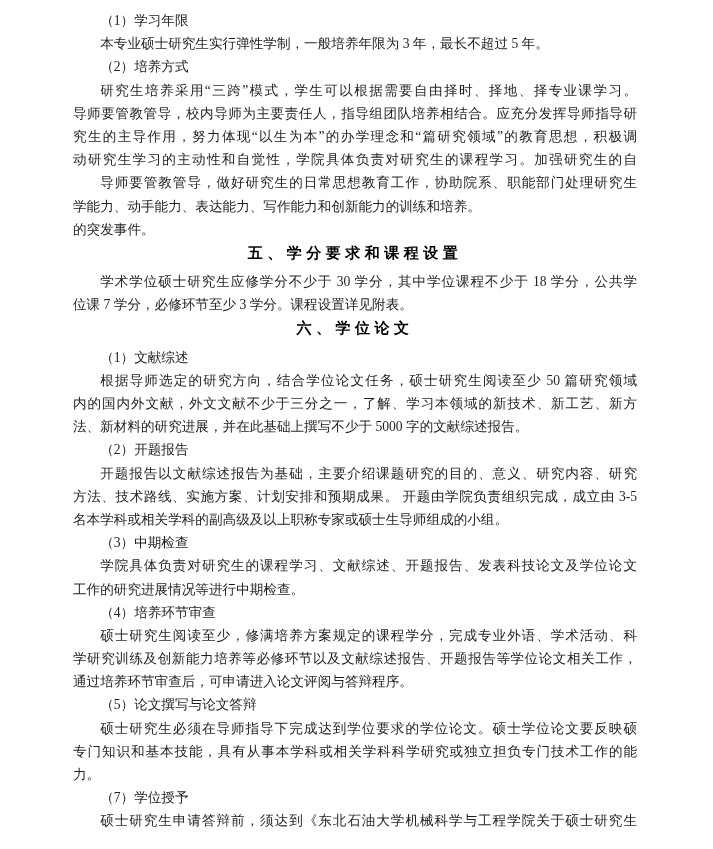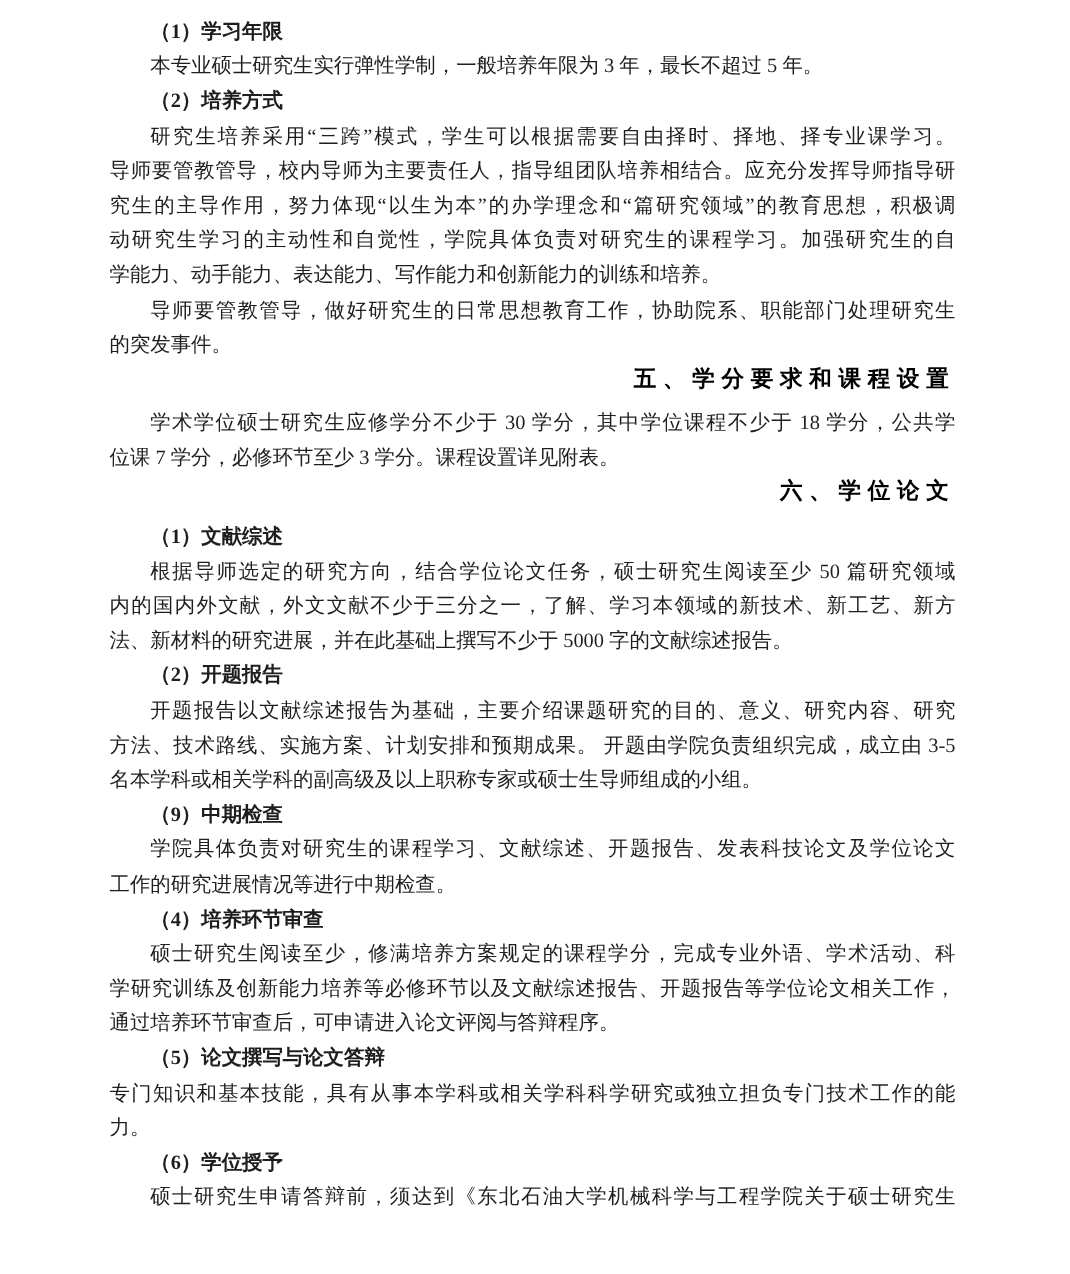--- a/index.html
+++ b/index.html
@@ -38,68 +38,68 @@
     text-align: justify;
     text-align-last: justify;
   }
   
   .first-last {
     text-indent: 2em;
   }
   
   .sub {
     text-indent: 2em;
-    font-weight: bold;
   }
   
   .last {
     text-align: left;
   }
   
   .heading {
     font-weight: bold;
     color: #000000;
     font-size: 15px;
     letter-spacing: 4.5px;
     margin-bottom: 6px;
-    text-align: right;
+    text-align: center;
     font-family: "Liberation Sans", "DejaVu Sans", sans-serif;
   }
 </style>
 </head>
 <body>
 
 <main class="page" style="color: rgb(30, 30, 30);">
     <div class="line sub">（1）学习年限</div>
     <div class="line first-last">本专业硕士研究生实行弹性学制，一般培养年限为 3 年，最长不超过 5 年。</div>
     <div class="line sub">（2）培养方式</div>
     <div class="line first-full">研究生培养采用“三跨”模式，学生可以根据需要自由择时、择地、择专业课学习。</div>
     <div class="line full">导师要管教管导，校内导师为主要责任人，指导组团队培养相结合。应充分发挥导师指导研</div>
     <div class="line full">究生的主导作用，努力体现“以生为本”的办学理念和“篇研究领域”的教育思想，积极调</div>
     <div class="line full">动研究生学习的主动性和自觉性，学院具体负责对研究生的课程学习。加强研究生的自</div>
+    <div class="line first-full">导师要管教管导，做好研究生的日常思想教育工作，协助院系、职能部门处理研究生</div>
     <div class="line last">学能力、动手能力、表达能力、写作能力和创新能力的训练和培养。</div>
-    <div class="line first-full">导师要管教管导，做好研究生的日常思想教育工作，协助院系、职能部门处理研究生</div>
     <div class="line last">的突发事件。</div>
     <div class="line heading">五、学分要求和课程设置</div>
     <div class="line first-full">学术学位硕士研究生应修学分不少于 30 学分，其中学位课程不少于 18 学分，公共学</div>
     <div class="line last">位课 7 学分，必修环节至少 3 学分。课程设置详见附表。</div>
     <div class="line heading">六、学位论文</div>
     <div class="line sub">（1）文献综述</div>
     <div class="line first-full">根据导师选定的研究方向，结合学位论文任务，硕士研究生阅读至少 50 篇研究领域</div>
     <div class="line full">内的国内外文献，外文文献不少于三分之一，了解、学习本领域的新技术、新工艺、新方</div>
     <div class="line last">法、新材料的研究进展，并在此基础上撰写不少于 5000 字的文献综述报告。</div>
     <div class="line sub">（2）开题报告</div>
     <div class="line first-full">开题报告以文献综述报告为基础，主要介绍课题研究的目的、意义、研究内容、研究</div>
     <div class="line full">方法、技术路线、实施方案、计划安排和预期成果。 开题由学院负责组织完成，成立由 3-5</div>
     <div class="line last">名本学科或相关学科的副高级及以上职称专家或硕士生导师组成的小组。</div>
-    <div class="line sub">（9）中期检查</div>
+    <div class="line sub">（3）中期检查</div>
     <div class="line first-full">学院具体负责对研究生的课程学习、文献综述、开题报告、发表科技论文及学位论文</div>
     <div class="line last">工作的研究进展情况等进行中期检查。</div>
     <div class="line sub">（4）培养环节审查</div>
     <div class="line first-full">硕士研究生阅读至少，修满培养方案规定的课程学分，完成专业外语、学术活动、科</div>
     <div class="line full">学研究训练及创新能力培养等必修环节以及文献综述报告、开题报告等学位论文相关工作，</div>
     <div class="line last">通过培养环节审查后，可申请进入论文评阅与答辩程序。</div>
     <div class="line sub">（5）论文撰写与论文答辩</div>
+    <div class="line first-full">硕士研究生必须在导师指导下完成达到学位要求的学位论文。硕士学位论文要反映硕</div>
     <div class="line full">专门知识和基本技能，具有从事本学科或相关学科科学研究或独立担负专门技术工作的能</div>
     <div class="line last">力。</div>
-    <div class="line sub">（6）学位授予</div>
+    <div class="line sub">（7）学位授予</div>
     <div class="line first-full">硕士研究生申请答辩前，须达到《东北石油大学机械科学与工程学院关于硕士研究生</div>
   </main>
 
 </body></html>

